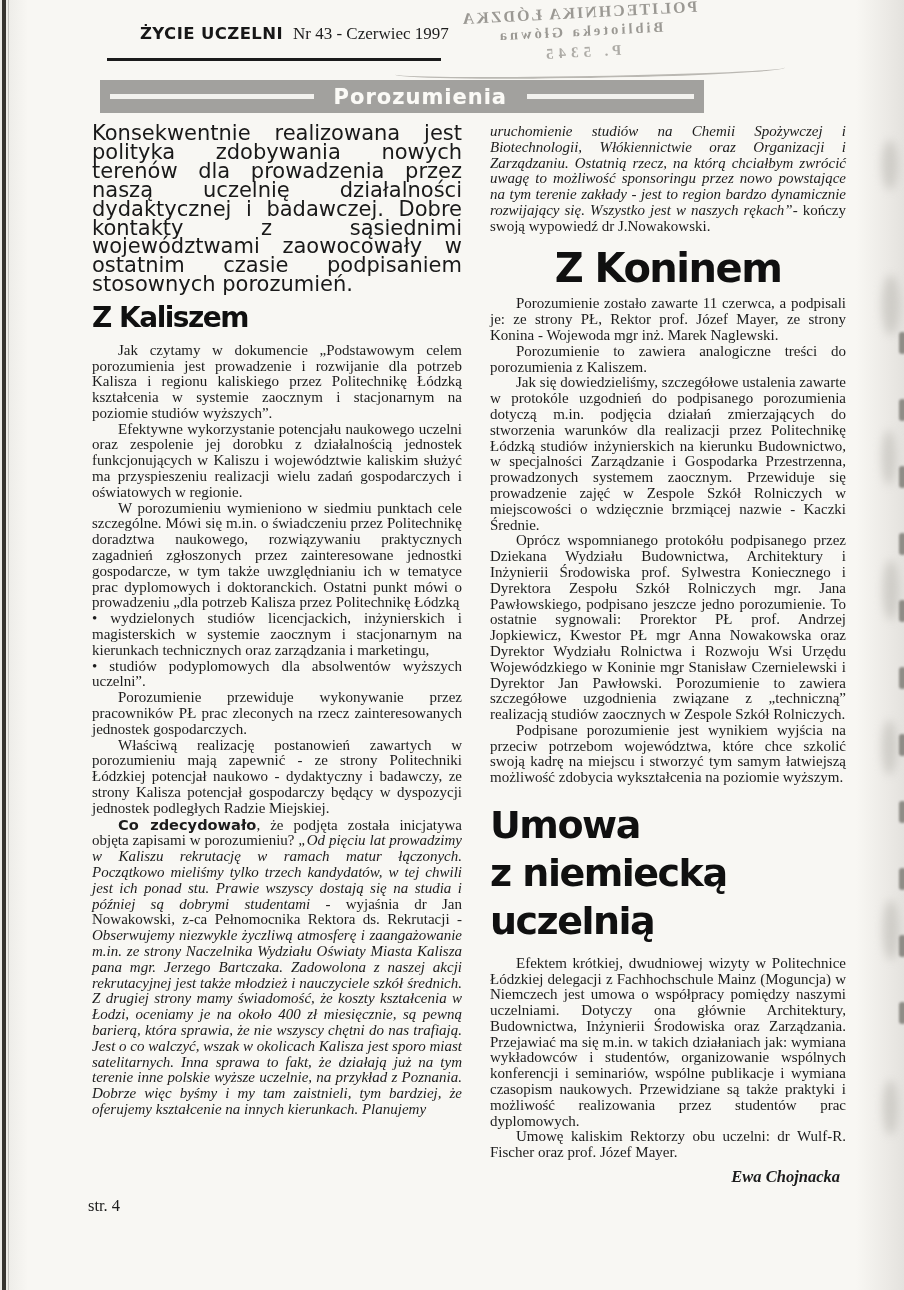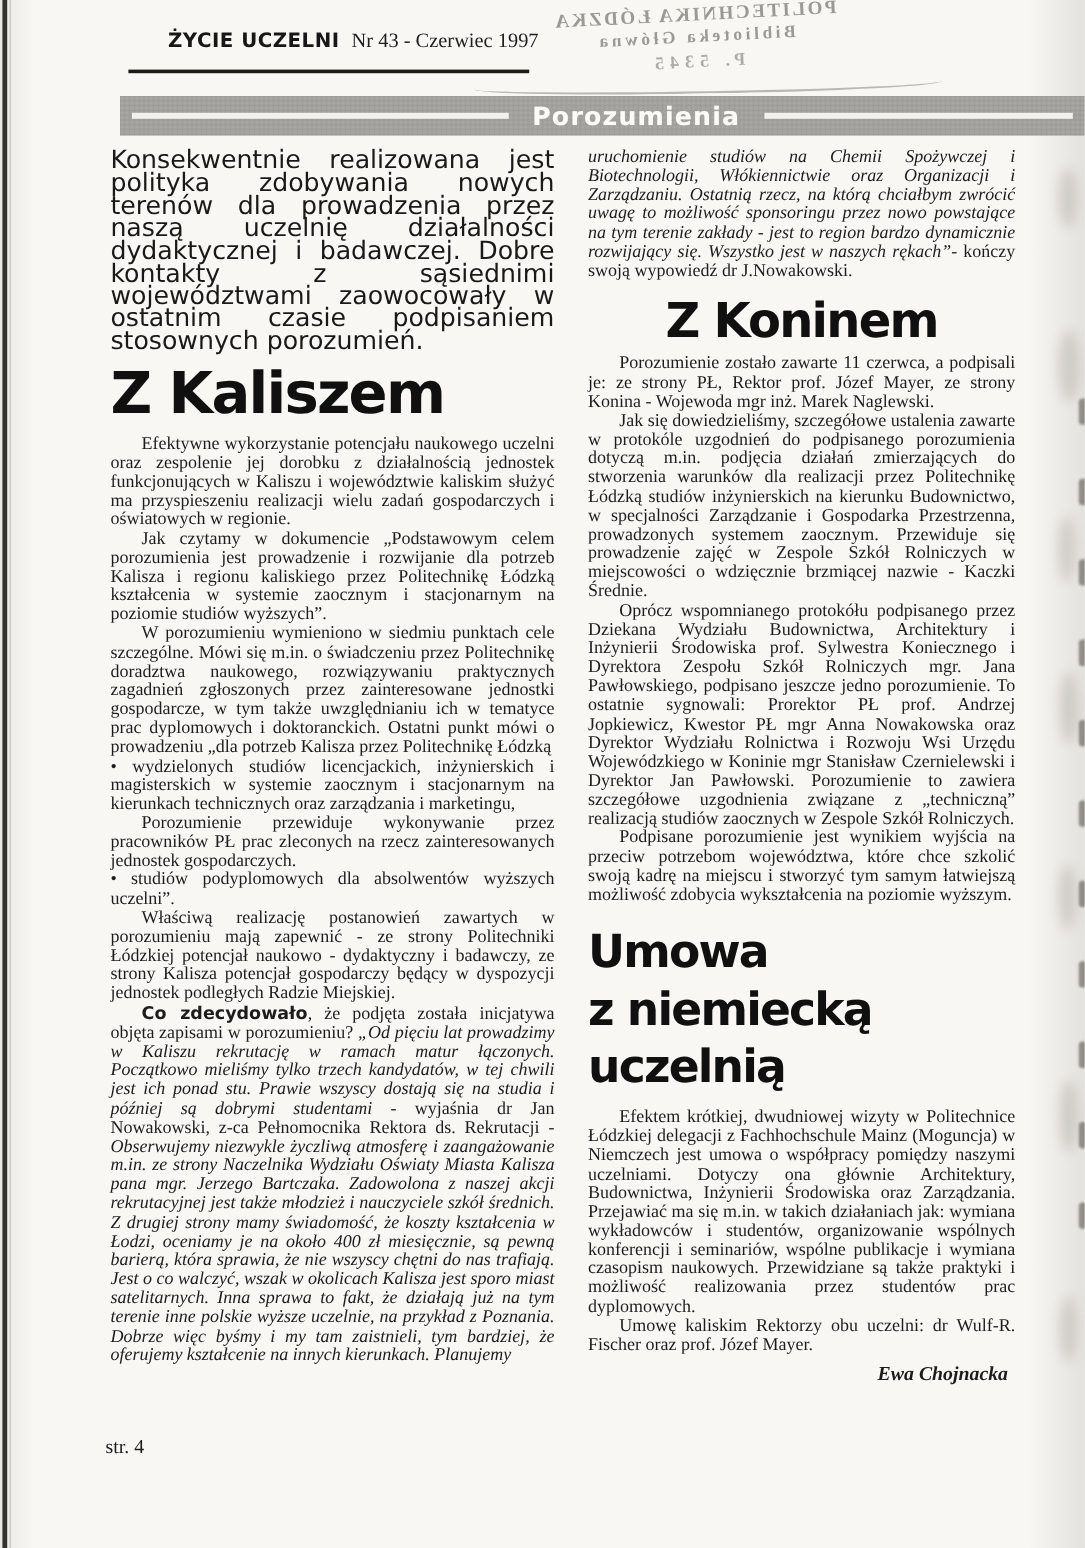--- a/index.html
+++ b/index.html
@@ -26,21 +26,21 @@
     transform:scaleX(-1) rotate(3deg);
     color:rgba(98,95,88,.62);font-family:"Liberation Serif",serif;font-weight:bold;
   }
   .stamp-l1{font-size:16px;letter-spacing:2px;}
   .stamp-l2{font-size:14.5px;letter-spacing:3px;margin-top:1px;}
   .stamp-l3{font-size:15px;letter-spacing:5px;margin-top:4px;opacity:.8;}
   .stamp-underline{position:absolute;left:395px;top:64px;width:390px;height:12px;
     border-bottom:2px solid rgba(110,107,99,.45);border-radius:50%;transform:rotate(-1deg);}
   
   .banner{
-    position:absolute;left:100px;top:80px;width:804px;height:33px;
+    position:absolute;left:100px;top:80px;width:604px;height:33px;
     background-color:#a2a19e;
     background-image:radial-gradient(rgba(255,255,255,.22) 22%, transparent 23%),
                      radial-gradient(rgba(70,70,66,.22) 22%, transparent 23%);
     background-size:4px 4px;background-position:0 0,2px 2px;
     display:flex;align-items:center;
   }
   .banner .stripe{flex:1;height:5px;background:#f6f5f1;opacity:.96;}
   .banner .stripe.left{margin:0 20px 0 10px;}
   .banner .stripe.right{margin:0 10px 0 20px;flex:.82;}
   .banner-title{
@@ -50,21 +50,21 @@
   
   .col{position:absolute;top:124px;}
   .col-left{left:92px;width:370px;}
   .col-right{left:490px;width:356px;}
   .lead{
     font-family:"DejaVu Sans",sans-serif;font-size:21px;line-height:18.9px;
     text-align:justify;margin:0 0 10px 0;color:#191919;
   }
   h1.article{
     font-family:"DejaVu Sans",sans-serif;font-weight:bold;color:#101010;
-    font-size:48px;letter-spacing:-1.5px;margin:4px 0 10px 0;line-height:1.02;
+    font-size:28px;letter-spacing:-1.5px;margin:4px 0 10px 0;line-height:1.02;
   }
   h1.right{text-align:center;margin:13px 0 8px 0;font-size:40px;}
   h1.multiline{margin:16px 4px 10px 0;font-size:38px;line-height:1.26;}
   h1.multiline .hline{display:block;}
   p.body{font-size:15px;line-height:15.8px;text-align:justify;margin:0;text-indent:26px;}
   p.noindent{text-indent:0;}
   .sans-bold{font-family:"DejaVu Sans",sans-serif;font-weight:bold;font-size:14.6px;}
   .signature{font-size:16.5px;font-style:italic;font-weight:bold;text-align:right;margin:6px 6px 0 0;}
   .footer{position:absolute;left:88px;top:1196px;font-size:16.5px;}
 </style>
@@ -111,36 +111,37 @@
     <span class="stripe left"></span>
     <span class="banner-title">Porozumienia</span>
     <span class="stripe right"></span>
   </div>
 
   <div class="col col-left">
     <p class="lead">Konsekwentnie realizowana jest polityka zdobywania nowych terenów dla prowadzenia przez naszą uczelnię działalności dydaktycznej i badawczej. Dobre kontakty z sąsiednimi województwami zaowocowały w ostatnim czasie podpisaniem stosownych porozumień.</p>
 
     <h1 class="article">Z Kaliszem</h1>
 
+    <p class="body">Jak czytamy w dokumencie „Podstawowym celem porozumienia jest prowadzenie i rozwijanie dla potrzeb Kalisza i regionu kaliskiego przez Politechnikę Łódzką kształcenia w systemie zaocznym i stacjonarnym na poziomie studiów wyższych”.</p>
     <p class="body">Efektywne wykorzystanie potencjału naukowego uczelni oraz zespolenie jej dorobku z działalnością jednostek funkcjonujących w Kaliszu i województwie kaliskim służyć ma przyspieszeniu realizacji wielu zadań gospodarczych i oświatowych w regionie.</p>
-    <p class="body">Jak czytamy w dokumencie „Podstawowym celem porozumienia jest prowadzenie i rozwijanie dla potrzeb Kalisza i regionu kaliskiego przez Politechnikę Łódzką kształcenia w systemie zaocznym i stacjonarnym na poziomie studiów wyższych”.</p>
     <p class="body">W porozumieniu wymieniono w siedmiu punktach cele szczególne. Mówi się m.in. o świadczeniu przez Politechnikę doradztwa naukowego, rozwiązywaniu praktycznych zagadnień zgłoszonych przez zainteresowane jednostki gospodarcze, w tym także uwzględnianiu ich w tematyce prac dyplomowych i doktoranckich. Ostatni punkt mówi o prowadzeniu „dla potrzeb Kalisza przez Politechnikę Łódzką</p>
     <p class="body noindent">• wydzielonych studiów licencjackich, inżynierskich i magisterskich w systemie zaocznym i stacjonarnym na kierunkach technicznych oraz zarządzania i marketingu,</p>
+    <p class="body noindent">• studiów podyplomowych dla absolwentów wyższych uczelni”.</p>
     <p class="body">Porozumienie przewiduje wykonywanie przez pracowników PŁ prac zleconych na rzecz zainteresowanych jednostek gospodarczych.</p>
-    <p class="body noindent">• studiów podyplomowych dla absolwentów wyższych uczelni”.</p>
     <p class="body">Właściwą realizację postanowień zawartych w porozumieniu mają zapewnić - ze strony Politechniki Łódzkiej potencjał naukowo - dydaktyczny i badawczy, ze strony Kalisza potencjał gospodarczy będący w dyspozycji jednostek podległych Radzie Miejskiej.</p>
     <p class="body"><b class="sans-bold">Co zdecydowało</b><span>, że podjęta została inicjatywa objęta zapisami w porozumieniu? </span><i>„Od pięciu lat prowadzimy w Kaliszu rekrutację w ramach matur łączonych. Początkowo mieliśmy tylko trzech kandydatów, w tej chwili jest ich ponad stu. Prawie wszyscy dostają się na studia i później są dobrymi studentami - </i><span>wyjaśnia dr Jan Nowakowski, z-ca Pełnomocnika Rektora ds. Rekrutacji - </span><i>Obserwujemy niezwykle życzliwą atmosferę i zaangażowanie m.in. ze strony Naczelnika Wydziału Oświaty Miasta Kalisza pana mgr. Jerzego Bartczaka. Zadowolona z naszej akcji rekrutacyjnej jest także młodzież i nauczyciele szkół średnich. Z drugiej strony mamy świadomość, że koszty kształcenia w Łodzi, oceniamy je na około 400 zł miesięcznie, są pewną barierą, która sprawia, że nie wszyscy chętni do nas trafiają. Jest o co walczyć, wszak w okolicach Kalisza jest sporo miast satelitarnych. Inna sprawa to fakt, że działają już na tym terenie inne polskie wyższe uczelnie, na przykład z Poznania. Dobrze więc byśmy i my tam zaistnieli, tym bardziej, że oferujemy kształcenie na innych kierunkach. Planujemy</i></p>
   </div>
 
   <div class="col col-right">
     <p class="body noindent"><i>uruchomienie studiów na Chemii Spożywczej i Biotechnologii, Włókiennictwie oraz Organizacji i Zarządzaniu. Ostatnią rzecz, na którą chciałbym zwrócić uwagę to możliwość sponsoringu przez nowo powstające na tym terenie zakłady - jest to region bardzo dynamicznie rozwijający się. Wszystko jest w naszych rękach”</i><span>- kończy swoją wypowiedź dr J.Nowakowski.</span></p>
 
     <h1 class="article right">Z Koninem</h1>
 
     <p class="body">Porozumienie zostało zawarte 11 czerwca, a podpisali je: ze strony PŁ, Rektor prof. Józef Mayer, ze strony Konina - Wojewoda mgr inż. Marek Naglewski.</p>
+    <p class="body">Porozumienie to zawiera analogiczne treści do porozumienia z Kaliszem.</p>
     <p class="body">Jak się dowiedzieliśmy, szczegółowe ustalenia zawarte w protokóle uzgodnień do podpisanego porozumienia dotyczą m.in. podjęcia działań zmierzających do stworzenia warunków dla realizacji przez Politechnikę Łódzką studiów inżynierskich na kierunku Budownictwo, w specjalności Zarządzanie i Gospodarka Przestrzenna, prowadzonych systemem zaocznym. Przewiduje się prowadzenie zajęć w Zespole Szkół Rolniczych w miejscowości o wdzięcznie brzmiącej nazwie - Kaczki Średnie.</p>
     <p class="body">Oprócz wspomnianego protokółu podpisanego przez Dziekana Wydziału Budownictwa, Architektury i Inżynierii Środowiska prof. Sylwestra Koniecznego i Dyrektora Zespołu Szkół Rolniczych mgr. Jana Pawłowskiego, podpisano jeszcze jedno porozumienie. To ostatnie sygnowali: Prorektor PŁ prof. Andrzej Jopkiewicz, Kwestor PŁ mgr Anna Nowakowska oraz Dyrektor Wydziału Rolnictwa i Rozwoju Wsi Urzędu Wojewódzkiego w Koninie mgr Stanisław Czernielewski i Dyrektor Jan Pawłowski. Porozumienie to zawiera szczegółowe uzgodnienia związane z „techniczną” realizacją studiów zaocznych w Zespole Szkół Rolniczych.</p>
     <p class="body">Podpisane porozumienie jest wynikiem wyjścia na przeciw potrzebom województwa, które chce szkolić swoją kadrę na miejscu i stworzyć tym samym łatwiejszą możliwość zdobycia wykształcenia na poziomie wyższym.</p>
 
     <h1 class="article multiline">
       <span class="hline">Umowa</span>
       <span class="hline">z niemiecką</span>
       <span class="hline">uczelnią</span>
     </h1>
 

